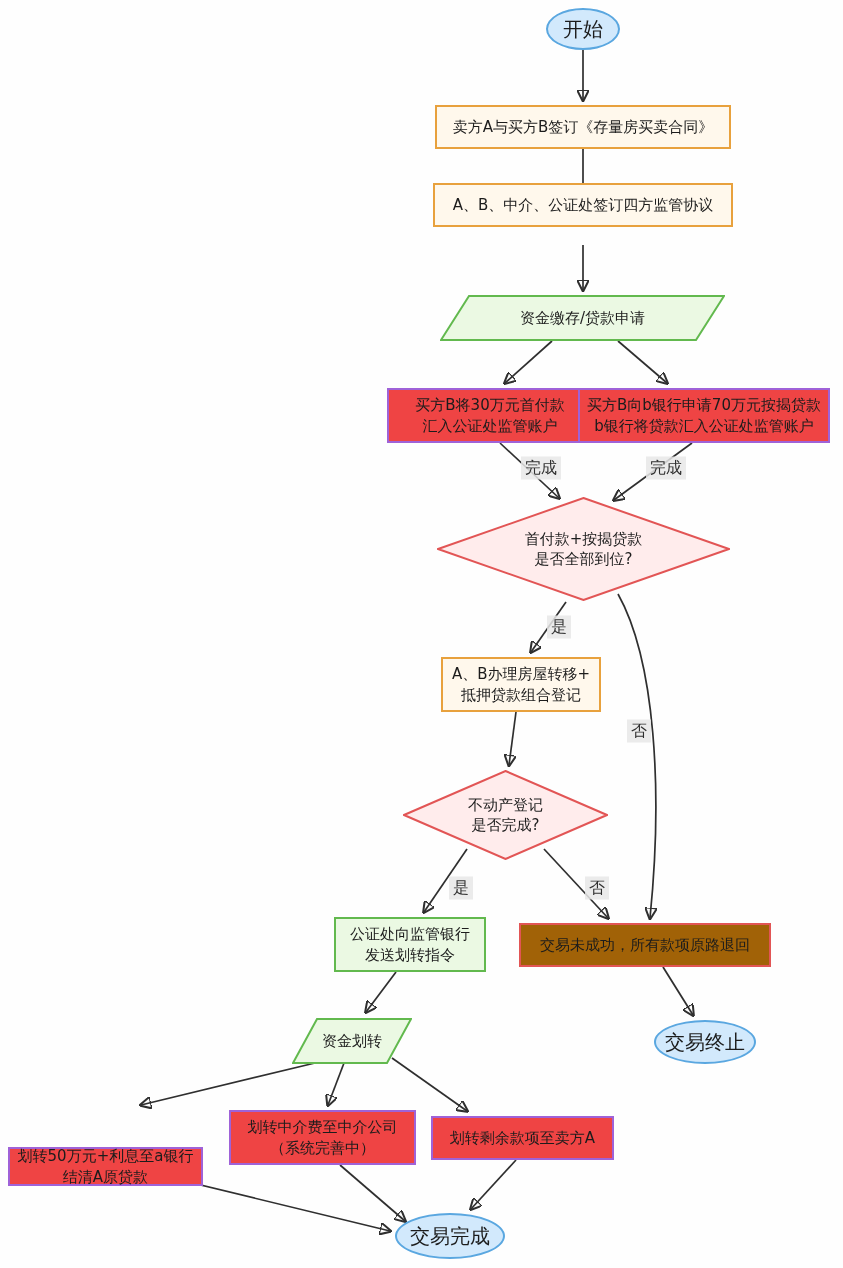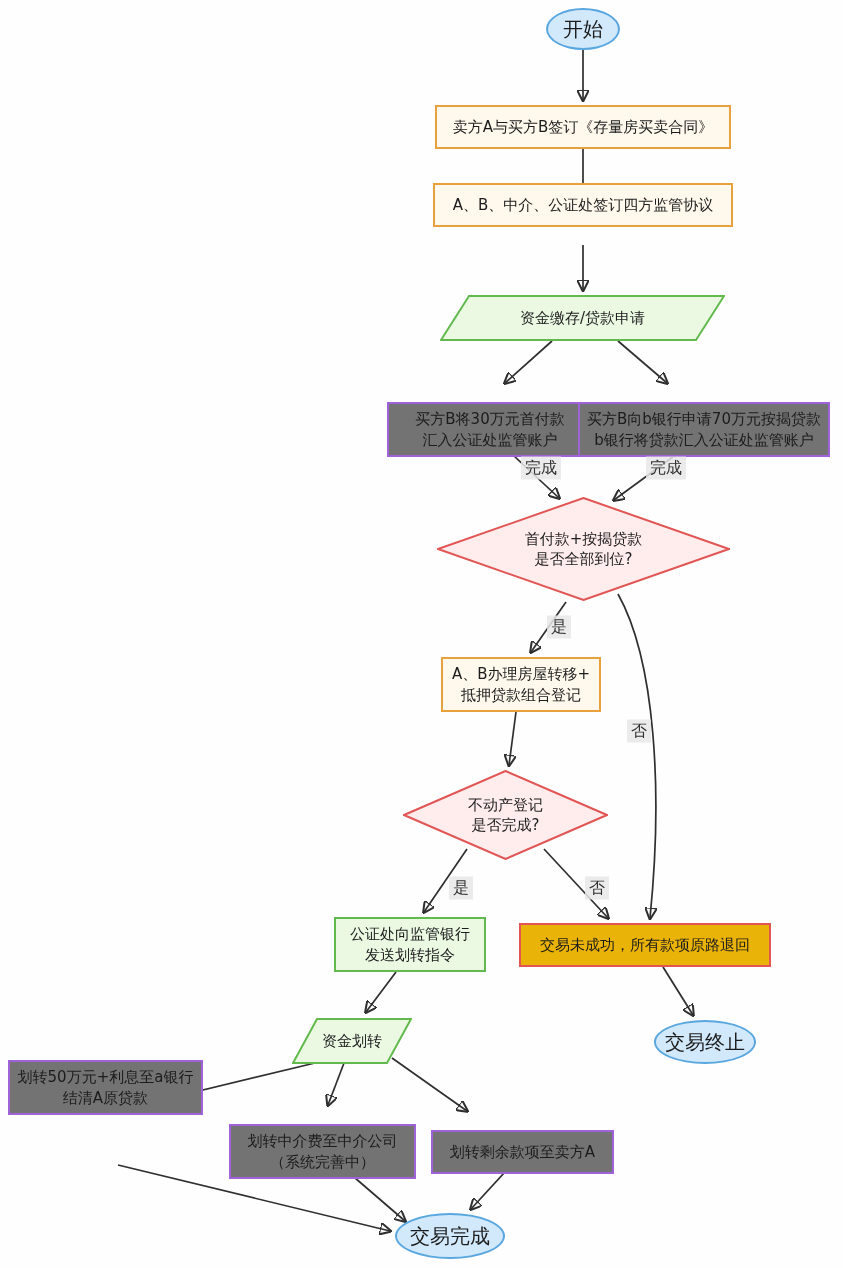--- a/index.html
+++ b/index.html
@@ -33,23 +33,23 @@
     line-height: 1.35;
   }
   .node .label {
     position: relative;
     z-index: 1;
     white-space: pre-line;
     padding: 2px 4px;
   }
   .rect { border: 2px solid; }
   .rect.orange { background: #fff8ec; border-color: #e8a13d; }
-  .rect.purple { background: #737373; border-color: #9f62d8; margin-top: 14px; }
+  .rect.purple { background: #ef4444; border-color: #9f62d8; }
   .rect.green  { background: #ebf9e3; border-color: #62b94e; }
-  .rect.red    { background: #eab308; border-color: #e25555; }
+  .rect.red    { background: #a16207; border-color: #e25555; }
   .ellipse {
     background: #d2e9fc;
     border: 2px solid #5aa7e0;
     border-radius: 50%;
     font-size: 20px;
   }
   .shape-node .shape-svg {
     position: absolute;
     left: 0; top: 0;
     width: 100%; height: 100%;
@@ -170,21 +170,21 @@
     <div class="label">交易终止</div>
   </div>
 
   <div class="node shape-node para" style="left:292px;top:1017px;width:120px;height:48px">
     <svg class="shape-svg" viewBox="0 0 120 46">
       <polygon points="25,1 119,1 95,45 1,45"></polygon>
     </svg>
     <div class="label">资金划转</div>
   </div>
 
-  <div class="node rect purple" style="left:8px;top:1046px;width:195px;height:55px">
+  <div class="node rect purple" style="left:8px;top:1147px;width:195px;height:39px">
     <div class="label">划转50万元+利息至a银行
 结清A原贷款</div>
   </div>
 
   <div class="node rect purple" style="left:229px;top:1110px;width:187px;height:55px">
     <div class="label">划转中介费至中介公司
 （系统完善中）</div>
   </div>
 
   <div class="node rect purple" style="left:431px;top:1116px;width:183px;height:44px">

